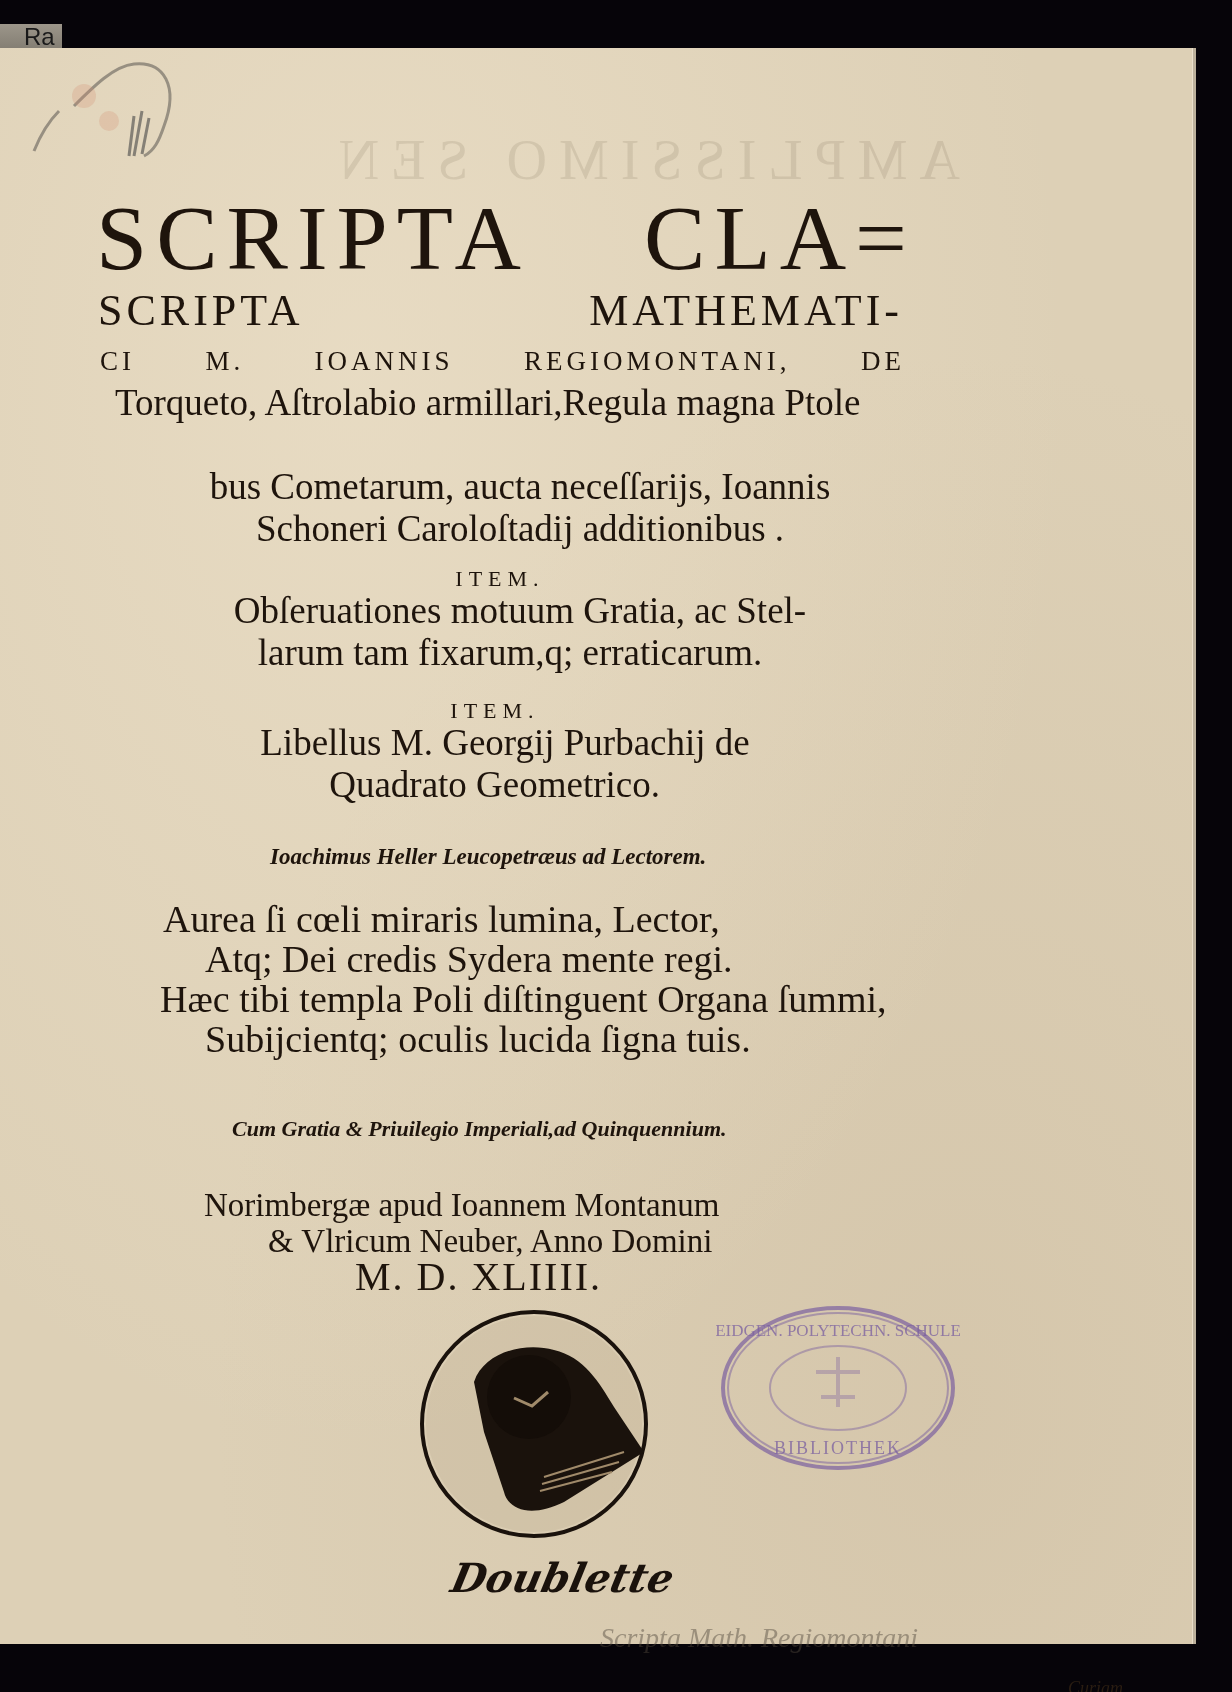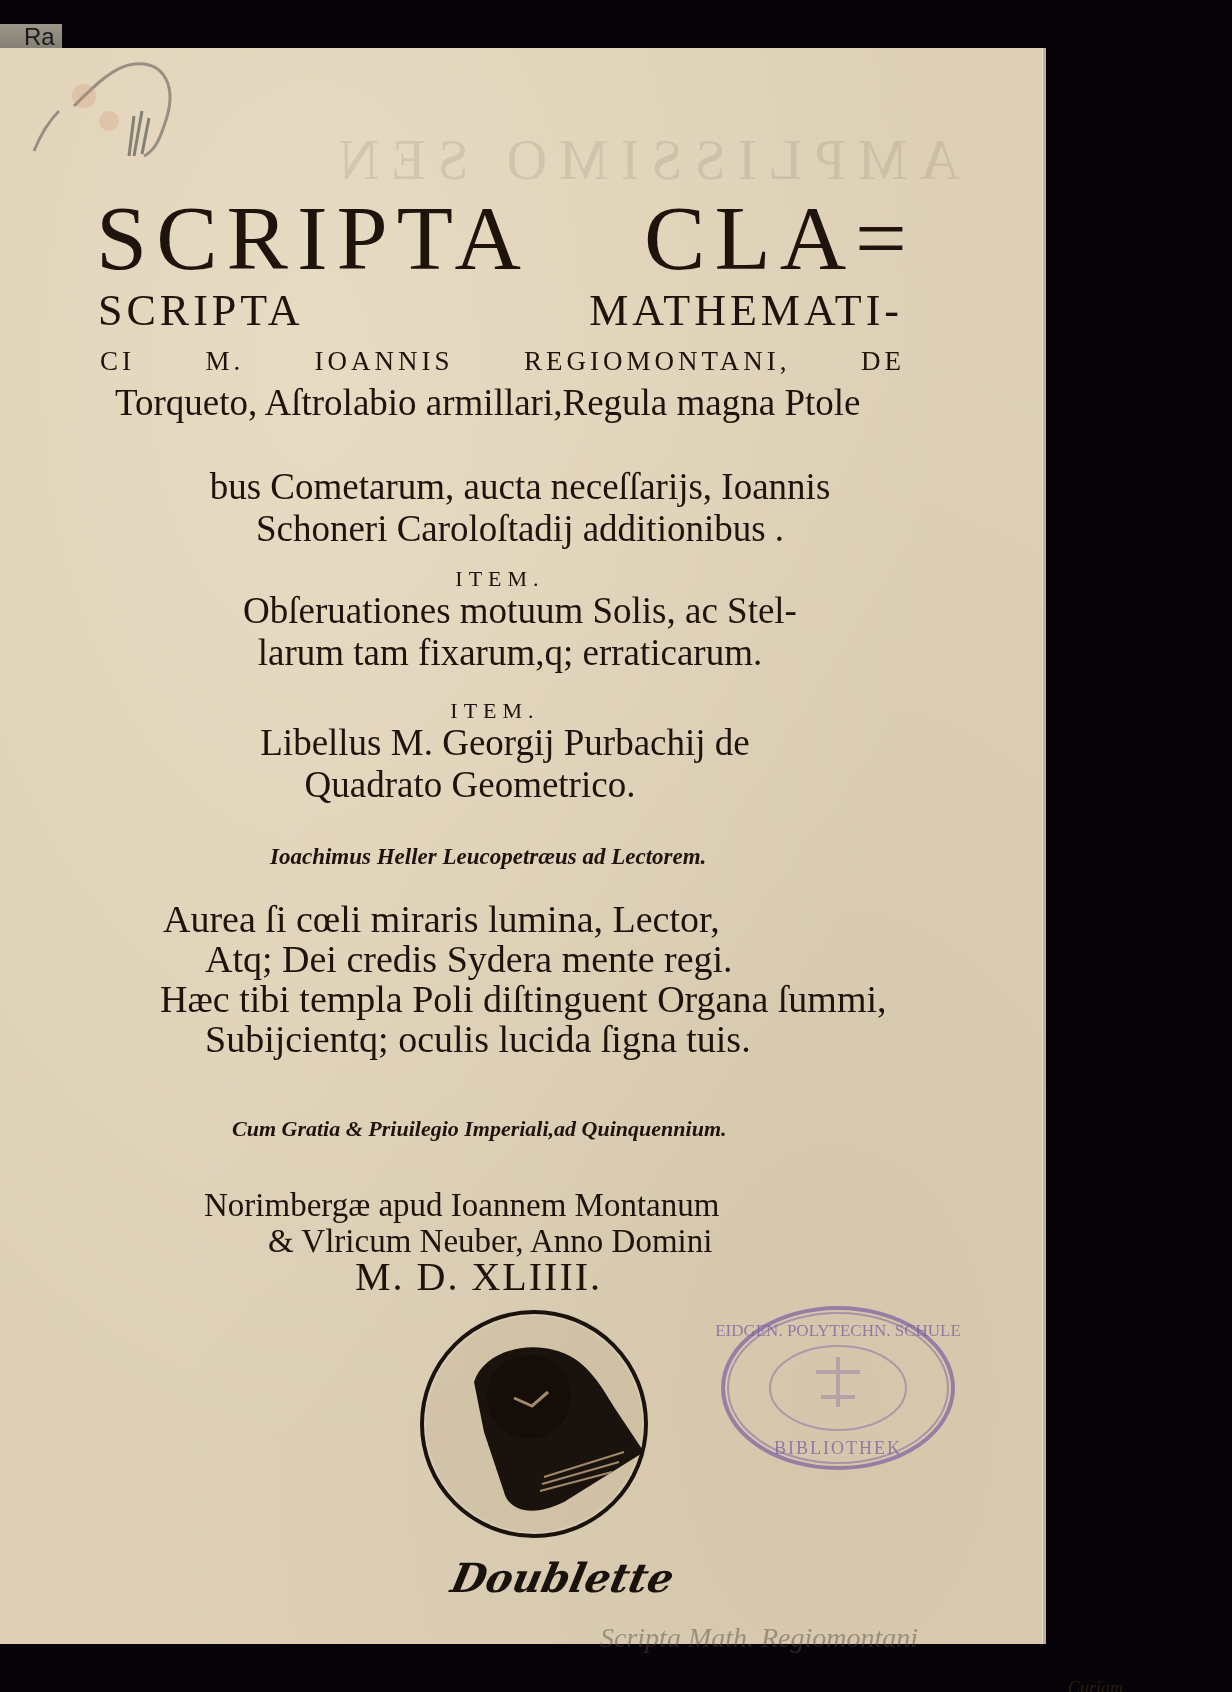--- a/index.html
+++ b/index.html
@@ -9,21 +9,21 @@
       position: relative; overflow: hidden;
       font-family: "Liberation Serif", "DejaVu Serif", serif;
     }
     .label-tab {
       position: absolute; left: 0; top: 0; width: 62px; height: 46px;
       background: linear-gradient(180deg, #9c968a 0%, #6e695f 100%);
       color: #1a1a1a; font-family: "Liberation Sans", sans-serif;
       font-size: 24px; line-height: 26px; padding-left: 24px; box-sizing: border-box; margin-top: 24px;
     }
     .page {
-      position: absolute; left: 0; top: 48px; width: 1046px; height: 1596px;
+      position: absolute; left: 0; top: 48px; width: 1196px; height: 1596px;
       background:
         radial-gradient(ellipse at 30% 20%, rgba(240,228,205,0.55), rgba(0,0,0,0) 60%),
         radial-gradient(ellipse at 80% 85%, rgba(190,170,140,0.25), rgba(0,0,0,0) 55%),
         #ddd0b6;
       box-shadow: inset -6px 0 0 -3px #6a5a40;
     }
     .page::after {
       content: ""; position: absolute; right: 0; top: 0; bottom: 0; width: 4px;
       background: #f1e9d8; opacity: 0.6;
     }
@@ -108,26 +108,26 @@
     <span>IOANNIS</span>
     <span>REGIOMONTANI,</span>
     <span>DE</span>
   </div>
 
   <div class="line body-line ink" style="left:115px; top:334px; width:815px; text-align:left;">Torqueto, Aſtrolabio armillari,Regula magna Ptole</div>
   <div class="line body-line ink" style="left:180px; top:418px; width:680px;">bus Cometarum, aucta neceſſarijs, Ioannis</div>
   <div class="line body-line ink" style="left:220px; top:460px; width:600px;">Schoneri Caroloſtadij additionibus .</div>
 
   <div class="line item-head ink" style="left:420px; top:518px; width:160px;">ITEM.</div>
-  <div class="line body-line ink" style="left:200px; top:542px; width:640px;">Obſeruationes motuum Solis, ac Stel-</div>
+  <div class="line body-line ink" style="left:200px; top:542px; width:640px;">Obſeruationes motuum Gratia, ac Stel-</div>
   <div class="line body-line ink" style="left:230px; top:584px; width:560px;">larum tam fixarum,q; erraticarum.</div>
 
   <div class="line item-head ink" style="left:415px; top:650px; width:160px;">ITEM.</div>
   <div class="line body-line ink" style="left:225px; top:674px; width:560px;">Libellus M. Georgij Purbachij de</div>
-  <div class="line body-line ink" style="left:280px; top:716px; width:380px;">Quadrato Geometrico.</div>
+  <div class="line body-line ink" style="left:280px; top:716px; width:380px;text-align:right;">Quadrato Geometrico.</div>
 
   <div class="line small-italic ink" style="left:270px; top:796px;">Ioachimus Heller Leucopetræus ad Lectorem.</div>
   <div class="line verse ink" style="left:163px; top:850px;">Aurea ſi cœli miraris lumina, Lector,</div>
   <div class="line verse ink" style="left:205px; top:890px;">Atq; Dei credis Sydera mente regi.</div>
   <div class="line verse ink" style="left:160px; top:930px;">Hæc tibi templa Poli diſtinguent Organa ſummi,</div>
   <div class="line verse ink" style="left:205px; top:970px;">Subijcientq; oculis lucida ſigna tuis.</div>
 
   <div class="line small-italic ink" style="left:232px; top:1068px; font-size:22px;">Cum Gratia &amp; Priuilegio Imperiali,ad Quinquennium.</div>
 
   <div class="line imprint ink" style="left:204px; top:1138px;">Norimbergæ apud Ioannem Montanum</div>

